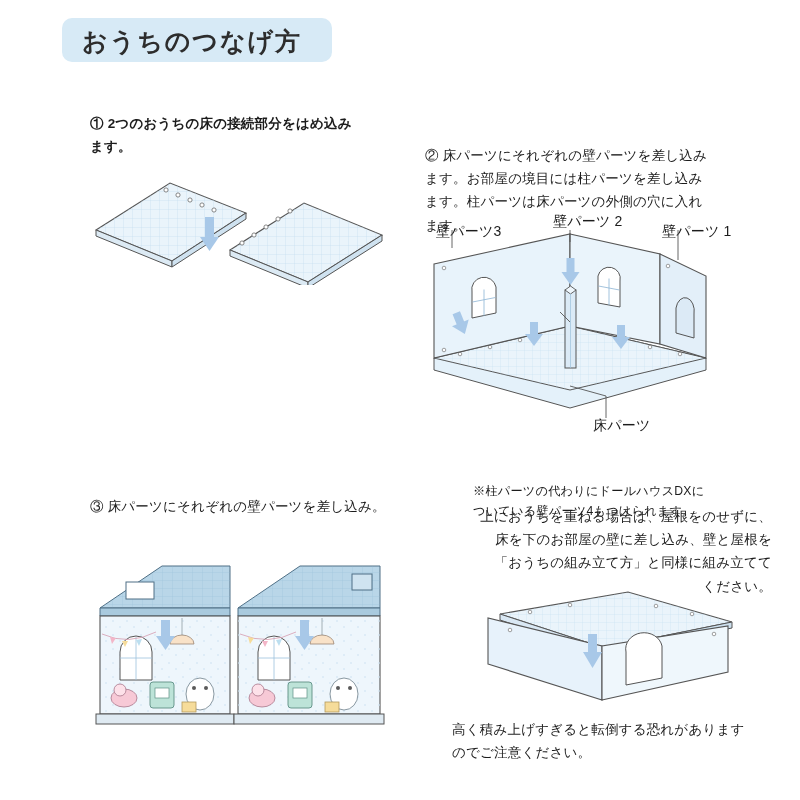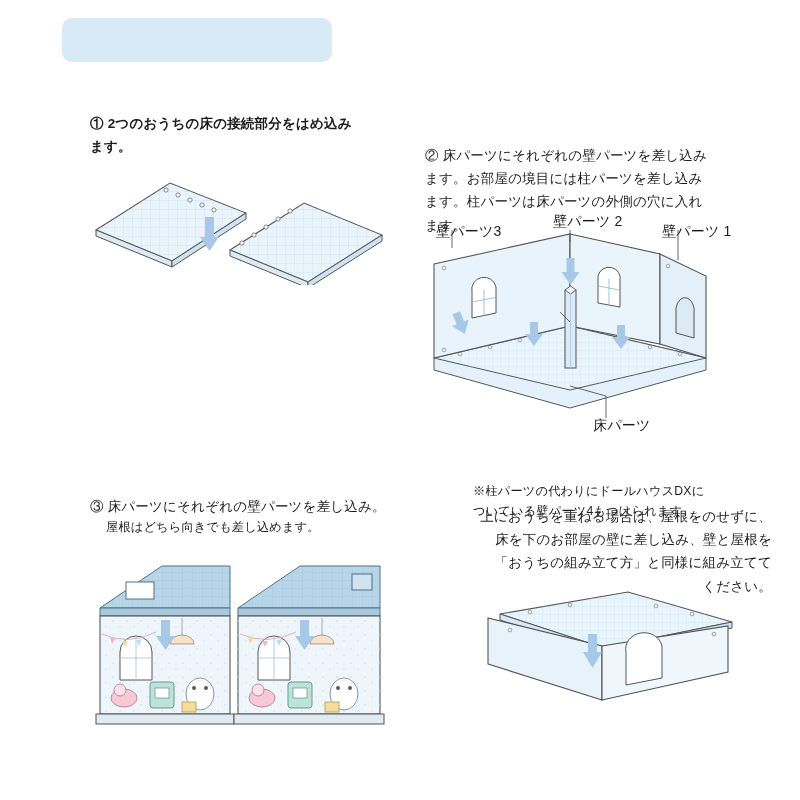--- a/index.html
+++ b/index.html
@@ -90,35 +90,37 @@
   #fig4 { left: 470px; top: 590px; }
 
   svg { display: block; }
 </style>
 </head>
 <body>
 
 <div class="page">
 
   <div class="title-pill"></div>
+  <div class="title-text">おうちのつなげ方</div>
 
   <div class="tx" id="step1">① 2つのおうちの床の接続部分をはめ込み
 ます。</div>
   <div class="tx" id="step2">② 床パーツにそれぞれの壁パーツを差し込み
 ます。お部屋の境目には柱パーツを差し込み
 ます。柱パーツは床パーツの外側の穴に入れ
 ます。</div>
   <div class="tx small" id="note-fig2">※柱パーツの代わりにドールハウスDXに
 ついている壁パーツ4もつけられます。</div>
   <div class="tx" id="step3">③ 床パーツにそれぞれの壁パーツを差し込み。</div>
-  <div class="tx small" id="step3sub">屋根はどちら向きでも差し込めます。</div>
   <div class="tx" id="para-stack">上におうちを重ねる場合は、屋根をのせずに、
 床を下のお部屋の壁に差し込み、壁と屋根を
 「おうちの組み立て方」と同様に組み立てて
 ください。</div>
+  <div class="tx" id="para-warn">高く積み上げすぎると転倒する恐れがあります
+のでご注意ください。</div>
 
   <div class="tx lbl" id="lbl-wall3">壁パーツ3</div>
   <div class="tx lbl" id="lbl-wall2">壁パーツ 2</div>
   <div class="tx lbl" id="lbl-wall1">壁パーツ 1</div>
   <div class="tx lbl" id="lbl-pillar">柱パーツ</div>
   <div class="tx lbl" id="lbl-floor">床パーツ</div>
 
   <div class="fig" id="fig1">
     <svg width="320" height="130" viewBox="0 0 320 130">
       <defs>

